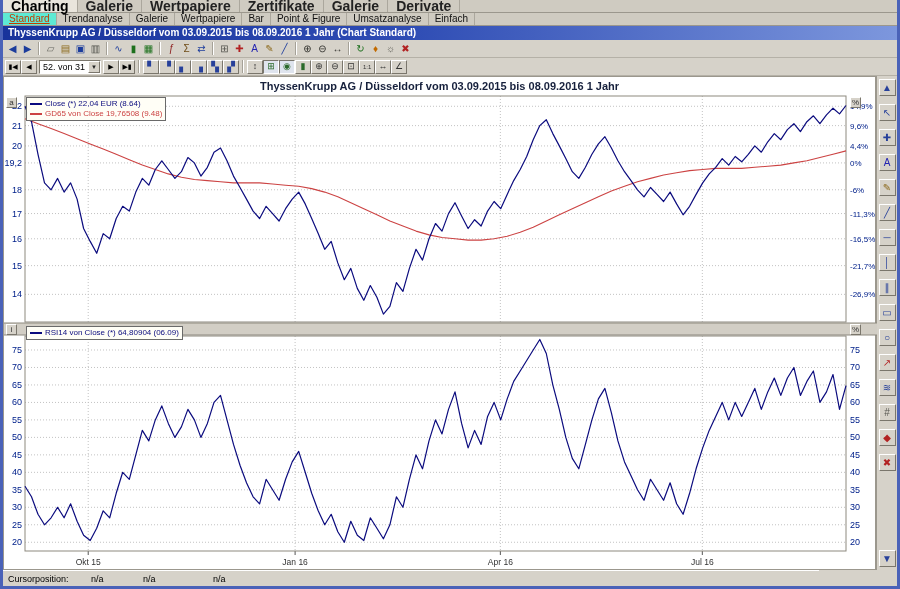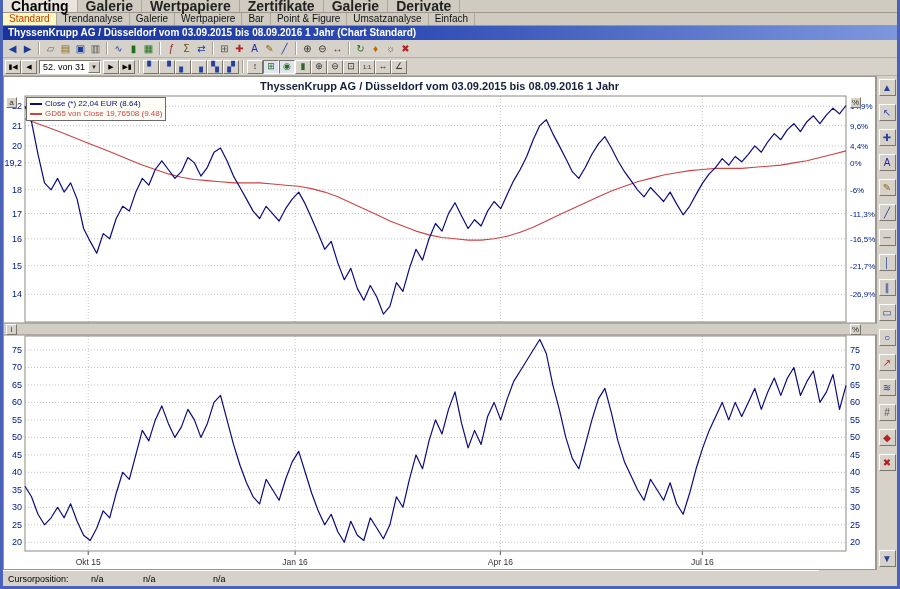--- a/index.html
+++ b/index.html
@@ -7,21 +7,21 @@
   body{font-family:"Liberation Sans",sans-serif;}
   .window{position:relative;width:900px;height:589px;background:#d6d2c9;
     border-left:3px solid #4a62b8;border-right:3px solid #4a62b8;border-bottom:3px solid #4a62b8;}
   
   .menu-tabs{height:13px;display:flex;background:#cfcbc1;border-bottom:1px solid #9b978d;
     font-size:14px;font-weight:bold;text-align:center;}
   .menu-tabs .tab{padding:0 8px;line-height:12px;border-right:1px solid #aba79d;color:#222;cursor:default;white-space:nowrap;}
   .menu-tabs .tab.active{background:#e9e5dc;color:#000;}
   .sub-tabs{height:13px;display:flex;background:#cfcbc1;border-bottom:1px solid #9b978d;font-size:10px;}
   .sub-tabs .tab{padding:0 6px;line-height:12px;border-right:1px solid #aba79d;color:#111;cursor:default;white-space:nowrap;}
-  .sub-tabs .tab.active{background:#fef9c3;color:#c43c00;}
+  .sub-tabs .tab.active{background:#5eead4;color:#c43c00;text-decoration:underline;}
   .title-bar{height:14px;line-height:14px;background:linear-gradient(90deg,#18339b 0%,#2e4cb4 45%,#7d97dd 100%);
     color:#fff;font-size:10px;font-weight:bold;padding-left:5px;white-space:nowrap;}
   
   .toolbar{height:18px;display:flex;align-items:center;padding:0 2px;background:#d6d2c9;border-bottom:1px solid #b5b1a7;}
   .tbtn{width:15px;height:15px;display:flex;align-items:center;justify-content:center;font-size:10px;line-height:1;
     cursor:default;border:1px solid transparent;flex:none;}
   .tbtn.raised{border-color:#ffffff #7a766c #7a766c #ffffff;background:#d6d2c9;width:16px;height:14px;}
   .tbtn.pressed{border-color:#7a766c #ffffff #ffffff #7a766c;background:#dfe4ee;width:16px;height:14px;}
   .tsep{width:2px;height:13px;border-left:1px solid #a5a197;border-right:1px solid #ffffff;margin:0 3px;flex:none;}
   .nav-combo{display:flex;align-items:center;height:14px;border:1px solid;border-color:#7a766c #ffffff #ffffff #7a766c;
@@ -240,20 +240,26 @@
       <div class="legend legend-price" id="legend-price">
           <div class="row">
             <span class="sw" style="background: rgb(11, 11, 126);"></span>
             <span style="color: rgb(11, 11, 126);">Close (*) 22,04 EUR (8.64)</span>
           </div>
           <div class="row">
             <span class="sw" style="background: rgb(204, 67, 67);"></span>
             <span style="color: rgb(204, 67, 67);">GD65 von Close 19,76508 (9.48)</span>
           </div>
         </div>
+      <div class="legend legend-rsi" id="legend-rsi">
+          <div class="row">
+            <span class="sw" style="background: rgb(11, 11, 126);"></span>
+            <span style="color: rgb(11, 11, 126);">RSI14 von Close (*) 64,80904 (06.09)</span>
+          </div>
+        </div>
       <div class="corner-btn" id="cb-price-left">a</div>
       <div class="corner-btn" id="cb-price-right">%</div>
       <div class="corner-btn" id="cb-rsi-left">i</div>
       <div class="corner-btn" id="cb-rsi-right">%</div>
     </div>
     <div class="side-toolbar" id="side-toolbar">
         <div class="sbtn" style="color: rgb(39, 64, 154);">▲</div>
         <div class="sbtn" style="color: rgb(39, 64, 154);">↖</div>
         <div class="sbtn" style="color: rgb(39, 64, 154);">✚</div>
         <div class="sbtn" style="color: rgb(34, 34, 178);">A</div>

